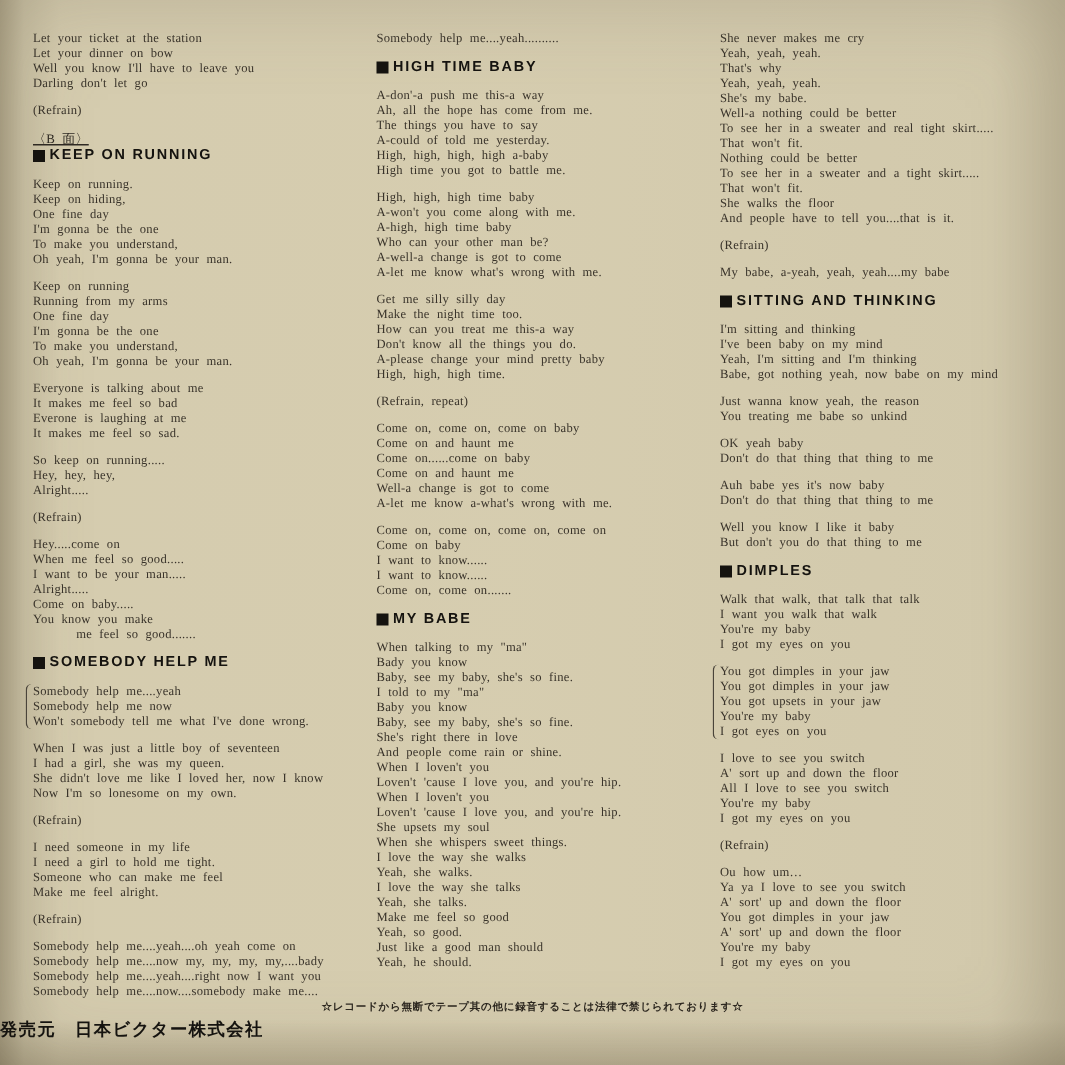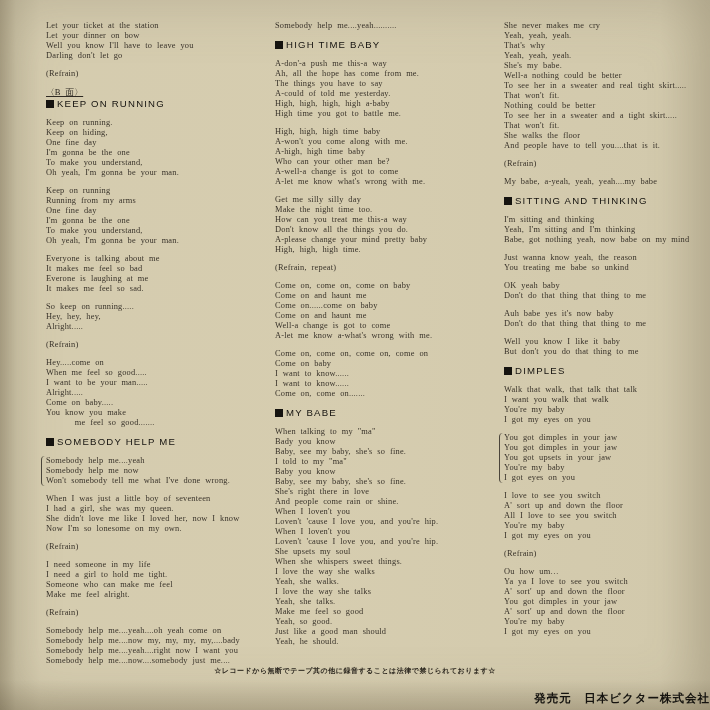--- a/index.html
+++ b/index.html
@@ -14,21 +14,21 @@
     position: absolute; inset: 0;
     background: linear-gradient(90deg, #bdb6a2 0px, #ddd8c6 16px, #e9e4d3 40px, #eae5d4 340px, #e6e1d0 660px, #d6d0bd 706px),
                 linear-gradient(0deg, #c9c2ae 0px, #e9e4d3 30px);
     background-blend-mode: multiply;
     box-shadow: inset 0 0 60px rgba(120,110,88,0.30);
   }
   .columns {
     position: absolute;
     left: 0; top: 0; right: 0;
     display: flex;
-    padding: 21px 8px 0 46px;
+    padding: 21px 8px 0 22px;
     gap: 17px;
   }
   .column { width: 212px; flex: 0 0 212px; }
   .column > * + * { margin-top: 8px; }
   .column > .side + .song-title { margin-top: 1px; }
   .line {
     font-size: 8.4px;
     line-height: 10px;
     color: #39332a;
     letter-spacing: 0.2px;
@@ -48,48 +48,47 @@
     gap: 3px;
     line-height: 12px;
   }
   .song-title .sq {
     width: 8px; height: 8px;
     background: #15130f;
     flex: 0 0 8px;
   }
   .song-title .t {
     font-family: "Liberation Sans", sans-serif;
-    font-weight: normal;
+    font-weight: bold;
     font-size: 9.6px;
     letter-spacing: 1.2px;
     color: #15130f;
     white-space: nowrap;
   }
   .footer-notice {
     position: absolute;
     left: 0; right: 0;
     top: 666px;
     text-align: center;
     font-size: 7px;
     font-weight: bold;
     color: #2c271f;
     letter-spacing: 0.5px;
     font-family: "Liberation Sans", sans-serif;
   }
   .footer-publisher {
     position: absolute;
     left: 0; right: 0;
     top: 679px;
-    text-align: right;
+    text-align: left;
     font-size: 11.5px;
     font-weight: bold;
     color: #15130f;
     letter-spacing: 1px;
     font-family: "Liberation Sans", sans-serif;
-    margin-top: 12px;
   }
 </style>
 </head>
 <body>
 
 <div class="page">
   <div class="columns" id="columns">
       <div class="column">
         <div class="block">
           <div class="line">Let your ticket at the station</div>
@@ -170,21 +169,21 @@
           <div class="line">Someone who can make me feel</div>
           <div class="line">Make me feel alright.</div>
         </div>
         <div class="block">
           <div class="line">(Refrain)</div>
         </div>
         <div class="block">
           <div class="line">Somebody help me....yeah....oh yeah come on</div>
           <div class="line">Somebody help me....now my, my, my, my,....bady</div>
           <div class="line">Somebody help me....yeah....right now I want you</div>
-          <div class="line">Somebody help me....now....somebody just me....</div>
+          <div class="line">Somebody help me....now....somebody make me....</div>
         </div>
       </div>
       <div class="column">
         <div class="block">
           <div class="line">Somebody help me....yeah..........</div>
         </div>
         <div class="song-title">
           <span class="sq"></span>
           <span class="t">HIGH TIME BABY</span>
         </div>
@@ -280,20 +279,21 @@
         </div>
         <div class="block">
           <div class="line">My babe, a-yeah, yeah, yeah....my babe</div>
         </div>
         <div class="song-title">
           <span class="sq"></span>
           <span class="t">SITTING AND THINKING</span>
         </div>
         <div class="block">
           <div class="line">I'm sitting and thinking</div>
+          <div class="line">I've been baby on my mind</div>
           <div class="line">Yeah, I'm sitting and I'm thinking</div>
           <div class="line">Babe, got nothing yeah, now babe on my mind</div>
         </div>
         <div class="block">
           <div class="line">Just wanna know yeah, the reason</div>
           <div class="line">You treating me babe so unkind</div>
         </div>
         <div class="block">
           <div class="line">OK yeah baby</div>
           <div class="line">Don't do that thing that thing to me</div>

